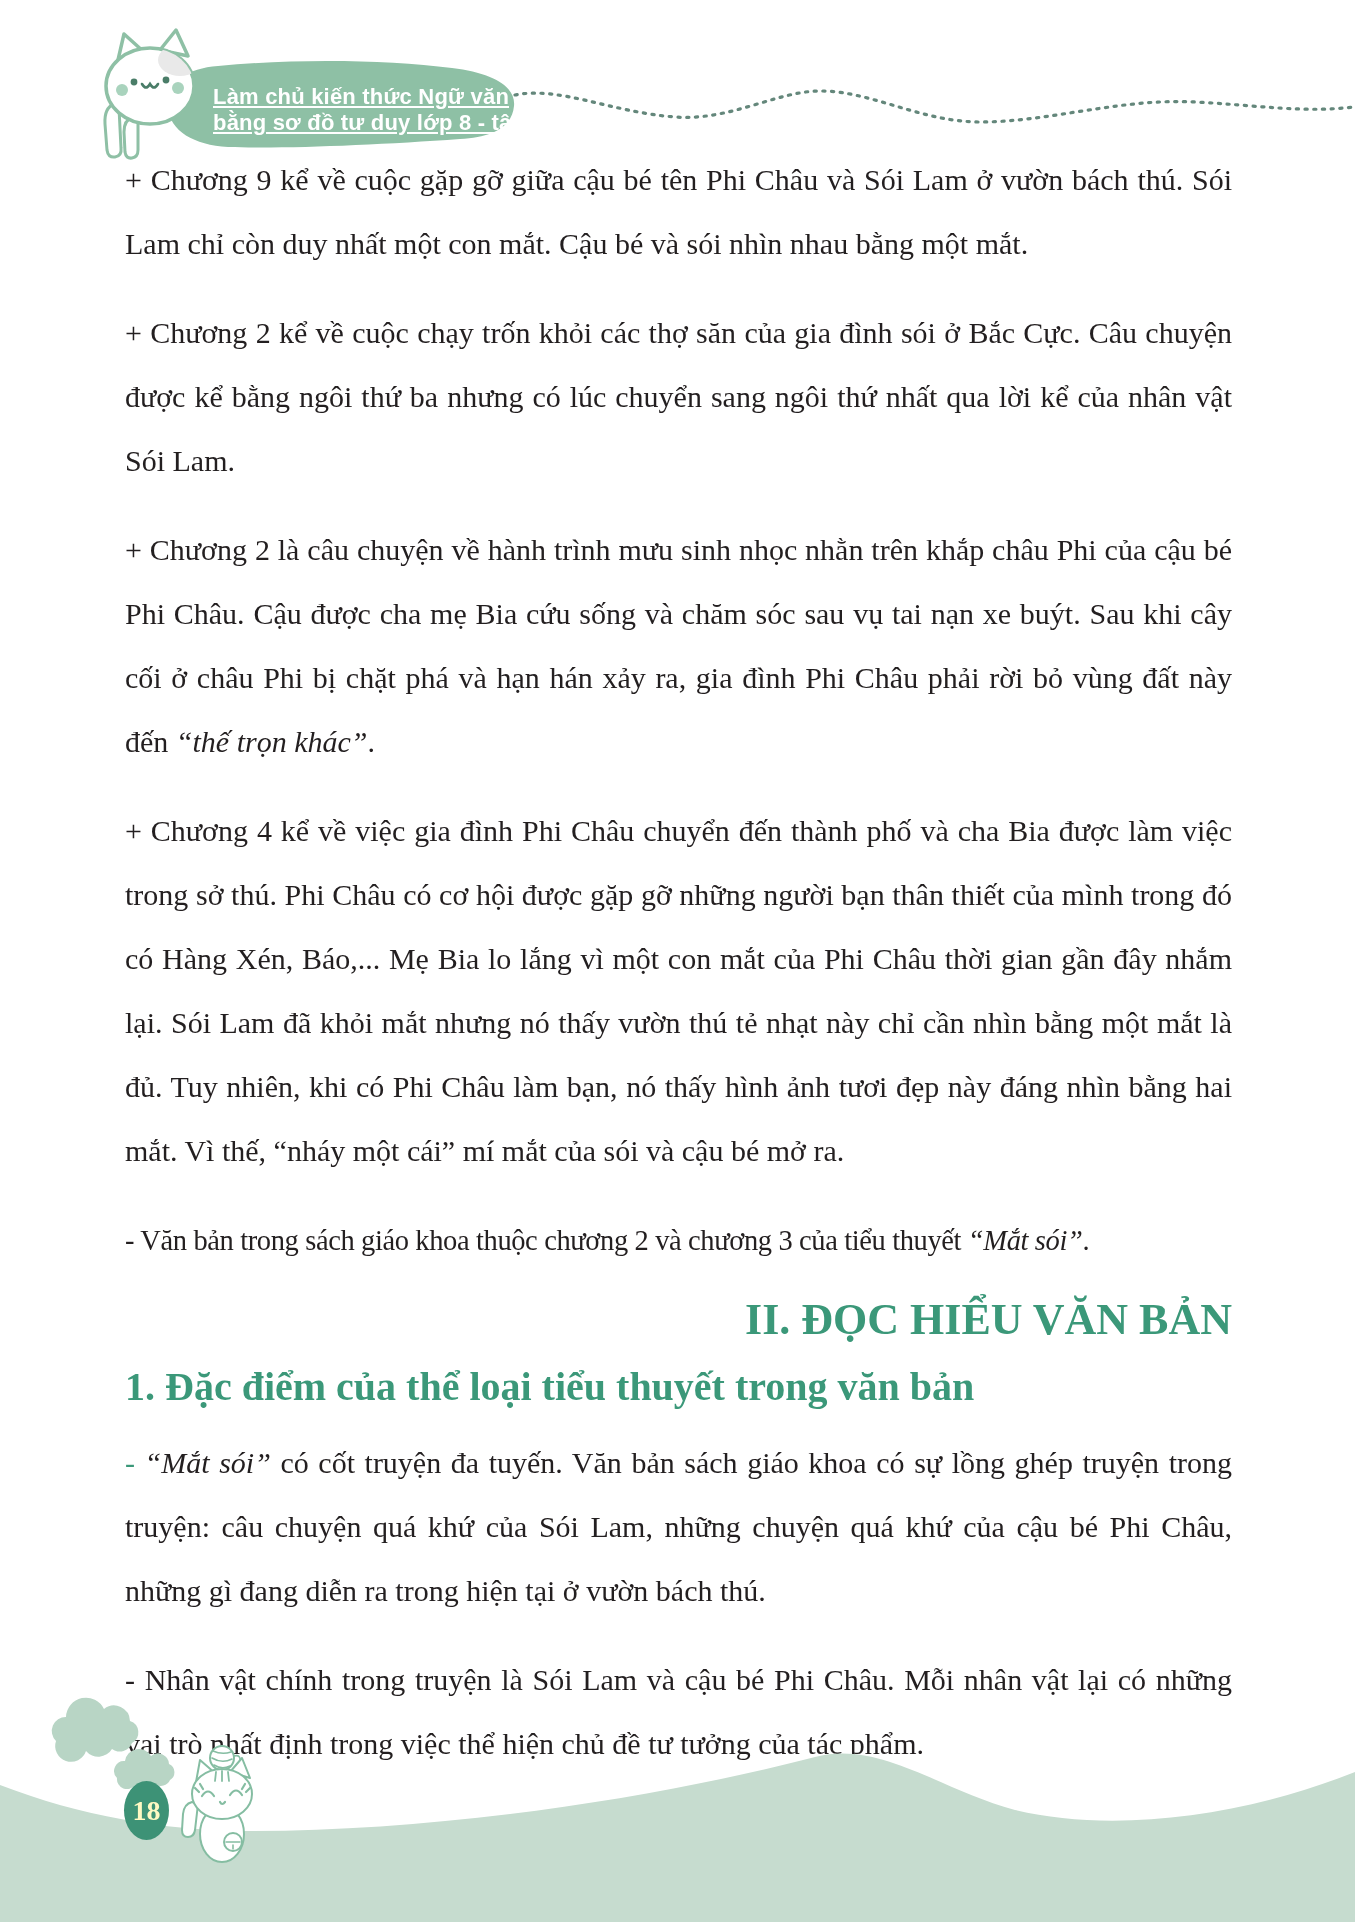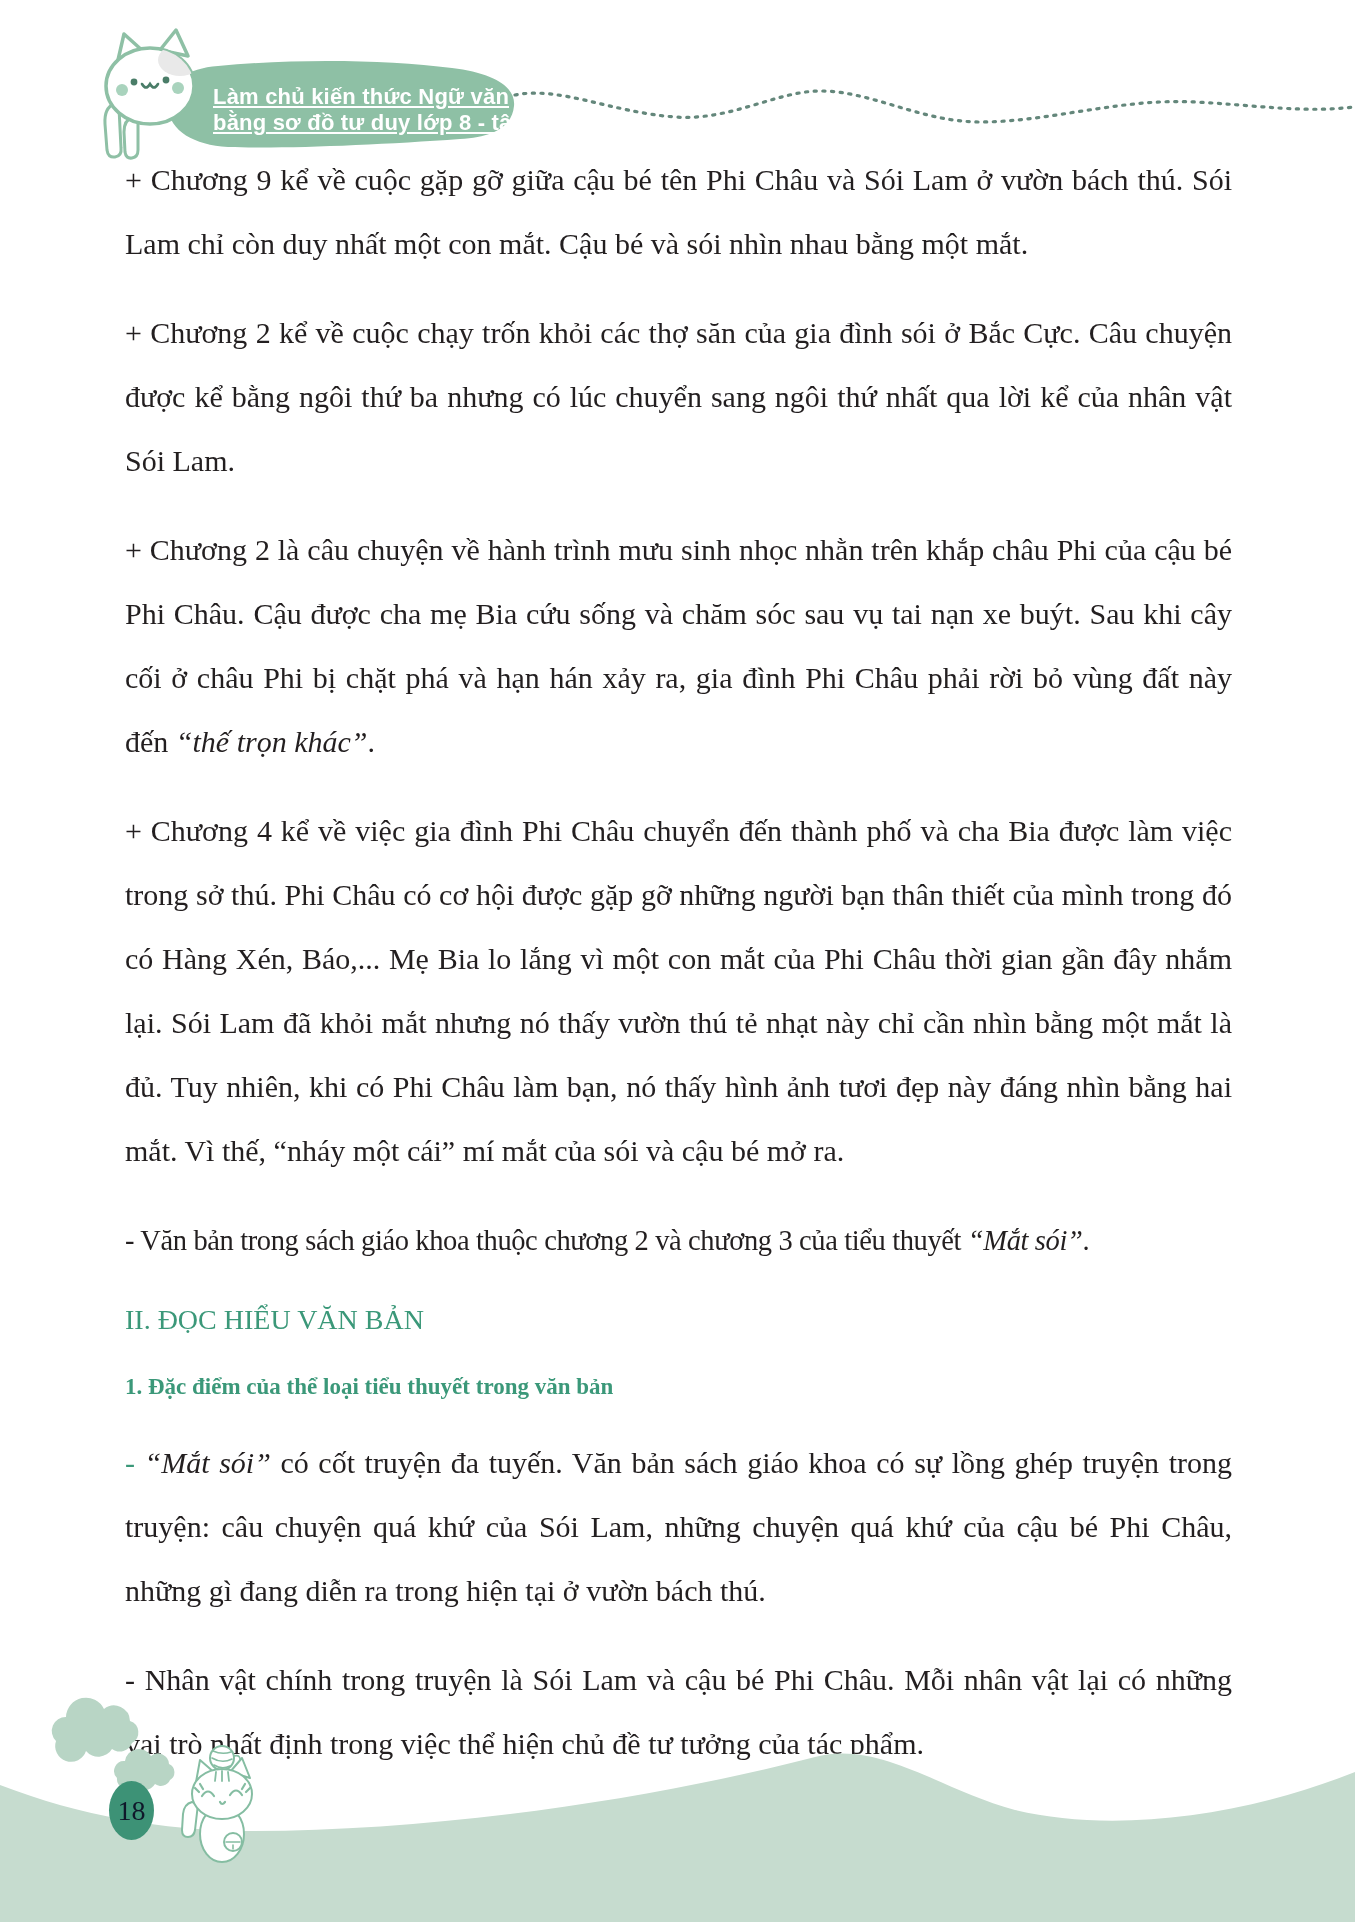--- a/index.html
+++ b/index.html
@@ -29,38 +29,38 @@
   }
   .content p{margin:0 0 25px 0;}
   .ital{font-style:italic;}
   .note-line{
     white-space:nowrap;
     transform:scaleX(.95);transform-origin:left center;
     letter-spacing:-.4px;
     text-align:left;
   }
   .h-green{
-    color:#3b9879;font-weight:normal;
-    font-size:28px;line-height:46px;
-    margin:6px 0 22px 0;text-align:left;
+    color:#3b9879;font-weight:bold;
+    font-size:44px;line-height:46px;
+    margin:6px 0 22px 0;text-align:right;
   }
   .sh-green{
     color:#3b9879;font-weight:bold;
-    font-size:23px;line-height:44px;
+    font-size:40px;line-height:44px;
     margin:0 0 22px 0;text-align:left;
   }
   .dash-green{color:#3b9879;}
   
   .footer-wave{position:absolute;left:0;bottom:0;}
   .cloud{position:absolute;}
   .page-circle{
-    position:absolute;left:109px;top:1781px;
+    position:absolute;left:124px;top:1781px;
     width:45px;height:59px;border-radius:50%;
-    background:#3d9276;color:#0f172a;
-    font-size:28px;display:flex;align-items:center;justify-content:center;
+    background:#3d9276;color:#fef9c3;
+    font-size:28px;display:flex;align-items:center;justify-content:center;font-weight:bold;
   }
   .footer-cat{position:absolute;left:172px;top:1742px;}
 </style>
 </head>
 <body>
 
 <div class="page">
 
   <div class="header">
 

